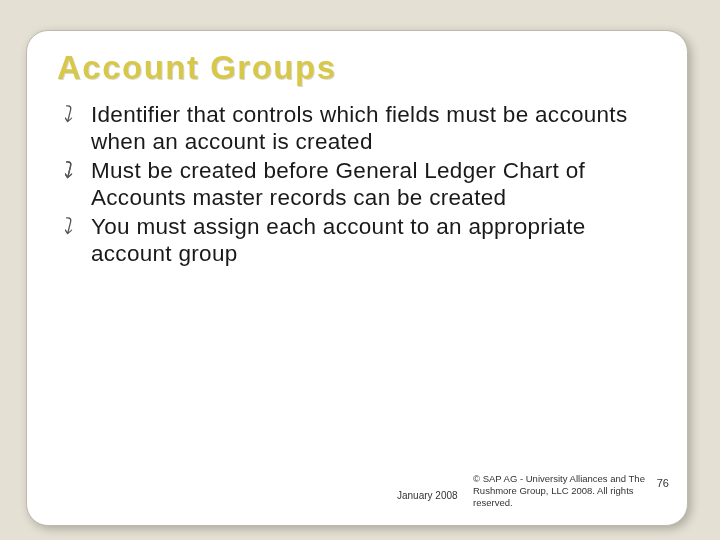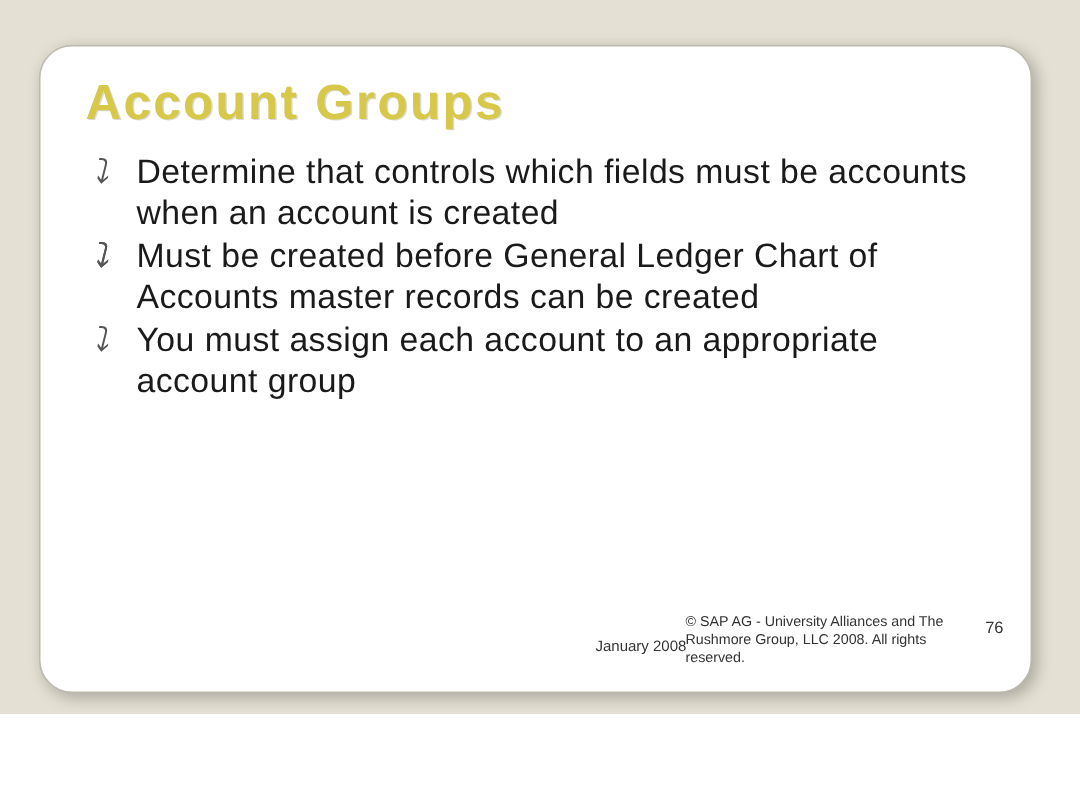--- a/index.html
+++ b/index.html
@@ -5,21 +5,21 @@
   html, body {
     margin: 0;
     padding: 0;
     width: 720px;
     height: 540px;
     overflow: hidden;
     font-family: Verdana, Geneva, sans-serif;
   }
   .slide {
     width: 720px;
-    height: 476px;
+    height: 540px;
     background: #e4e0d3;
     position: relative;
     box-sizing: border-box;
   }
   .card {
     position: absolute;
     top: 30px;
     left: 26px;
     right: 32px;
     bottom: 14px;
@@ -75,21 +75,21 @@
   .date {
     position: absolute;
     left: 370px;
     bottom: 10px;
     font-size: 10px;
     color: #333;
     margin-top: 36px;
   }
   .copyright {
     position: absolute;
-    left: 430px;
+    left: 446px;
     bottom: 2px;
     width: 190px;
     font-size: 9.5px;
     line-height: 1.25;
     color: #333;
   }
   .pagenum {
     position: absolute;
     right: 18px;
     bottom: 22px;
@@ -101,21 +101,21 @@
 <body>
 
 <div class="slide">
   <div class="card">
     <h1 class="title">Account Groups</h1>
 
     <div class="bullets">
 
       <div class="bullet">
         <span class="marker">⤵</span>
-        <span>Determine that controls </span><span class="ul">which fields</span><span> must be accounts when an account is created</span>
+        <span>Identifier that controls </span><span class="ul">which fields</span><span> must be accounts when an account is created</span>
       </div>
 
       <div class="bullet">
         <span class="marker">⤵</span>
         <span class="ul"></span><span></span>
       </div>
 
       <div class="bullet">
         <span class="marker">⤵</span>
         <span>Must be created before General Ledger Chart of Accounts master records can be created</span><span class="ul"></span><span></span>

